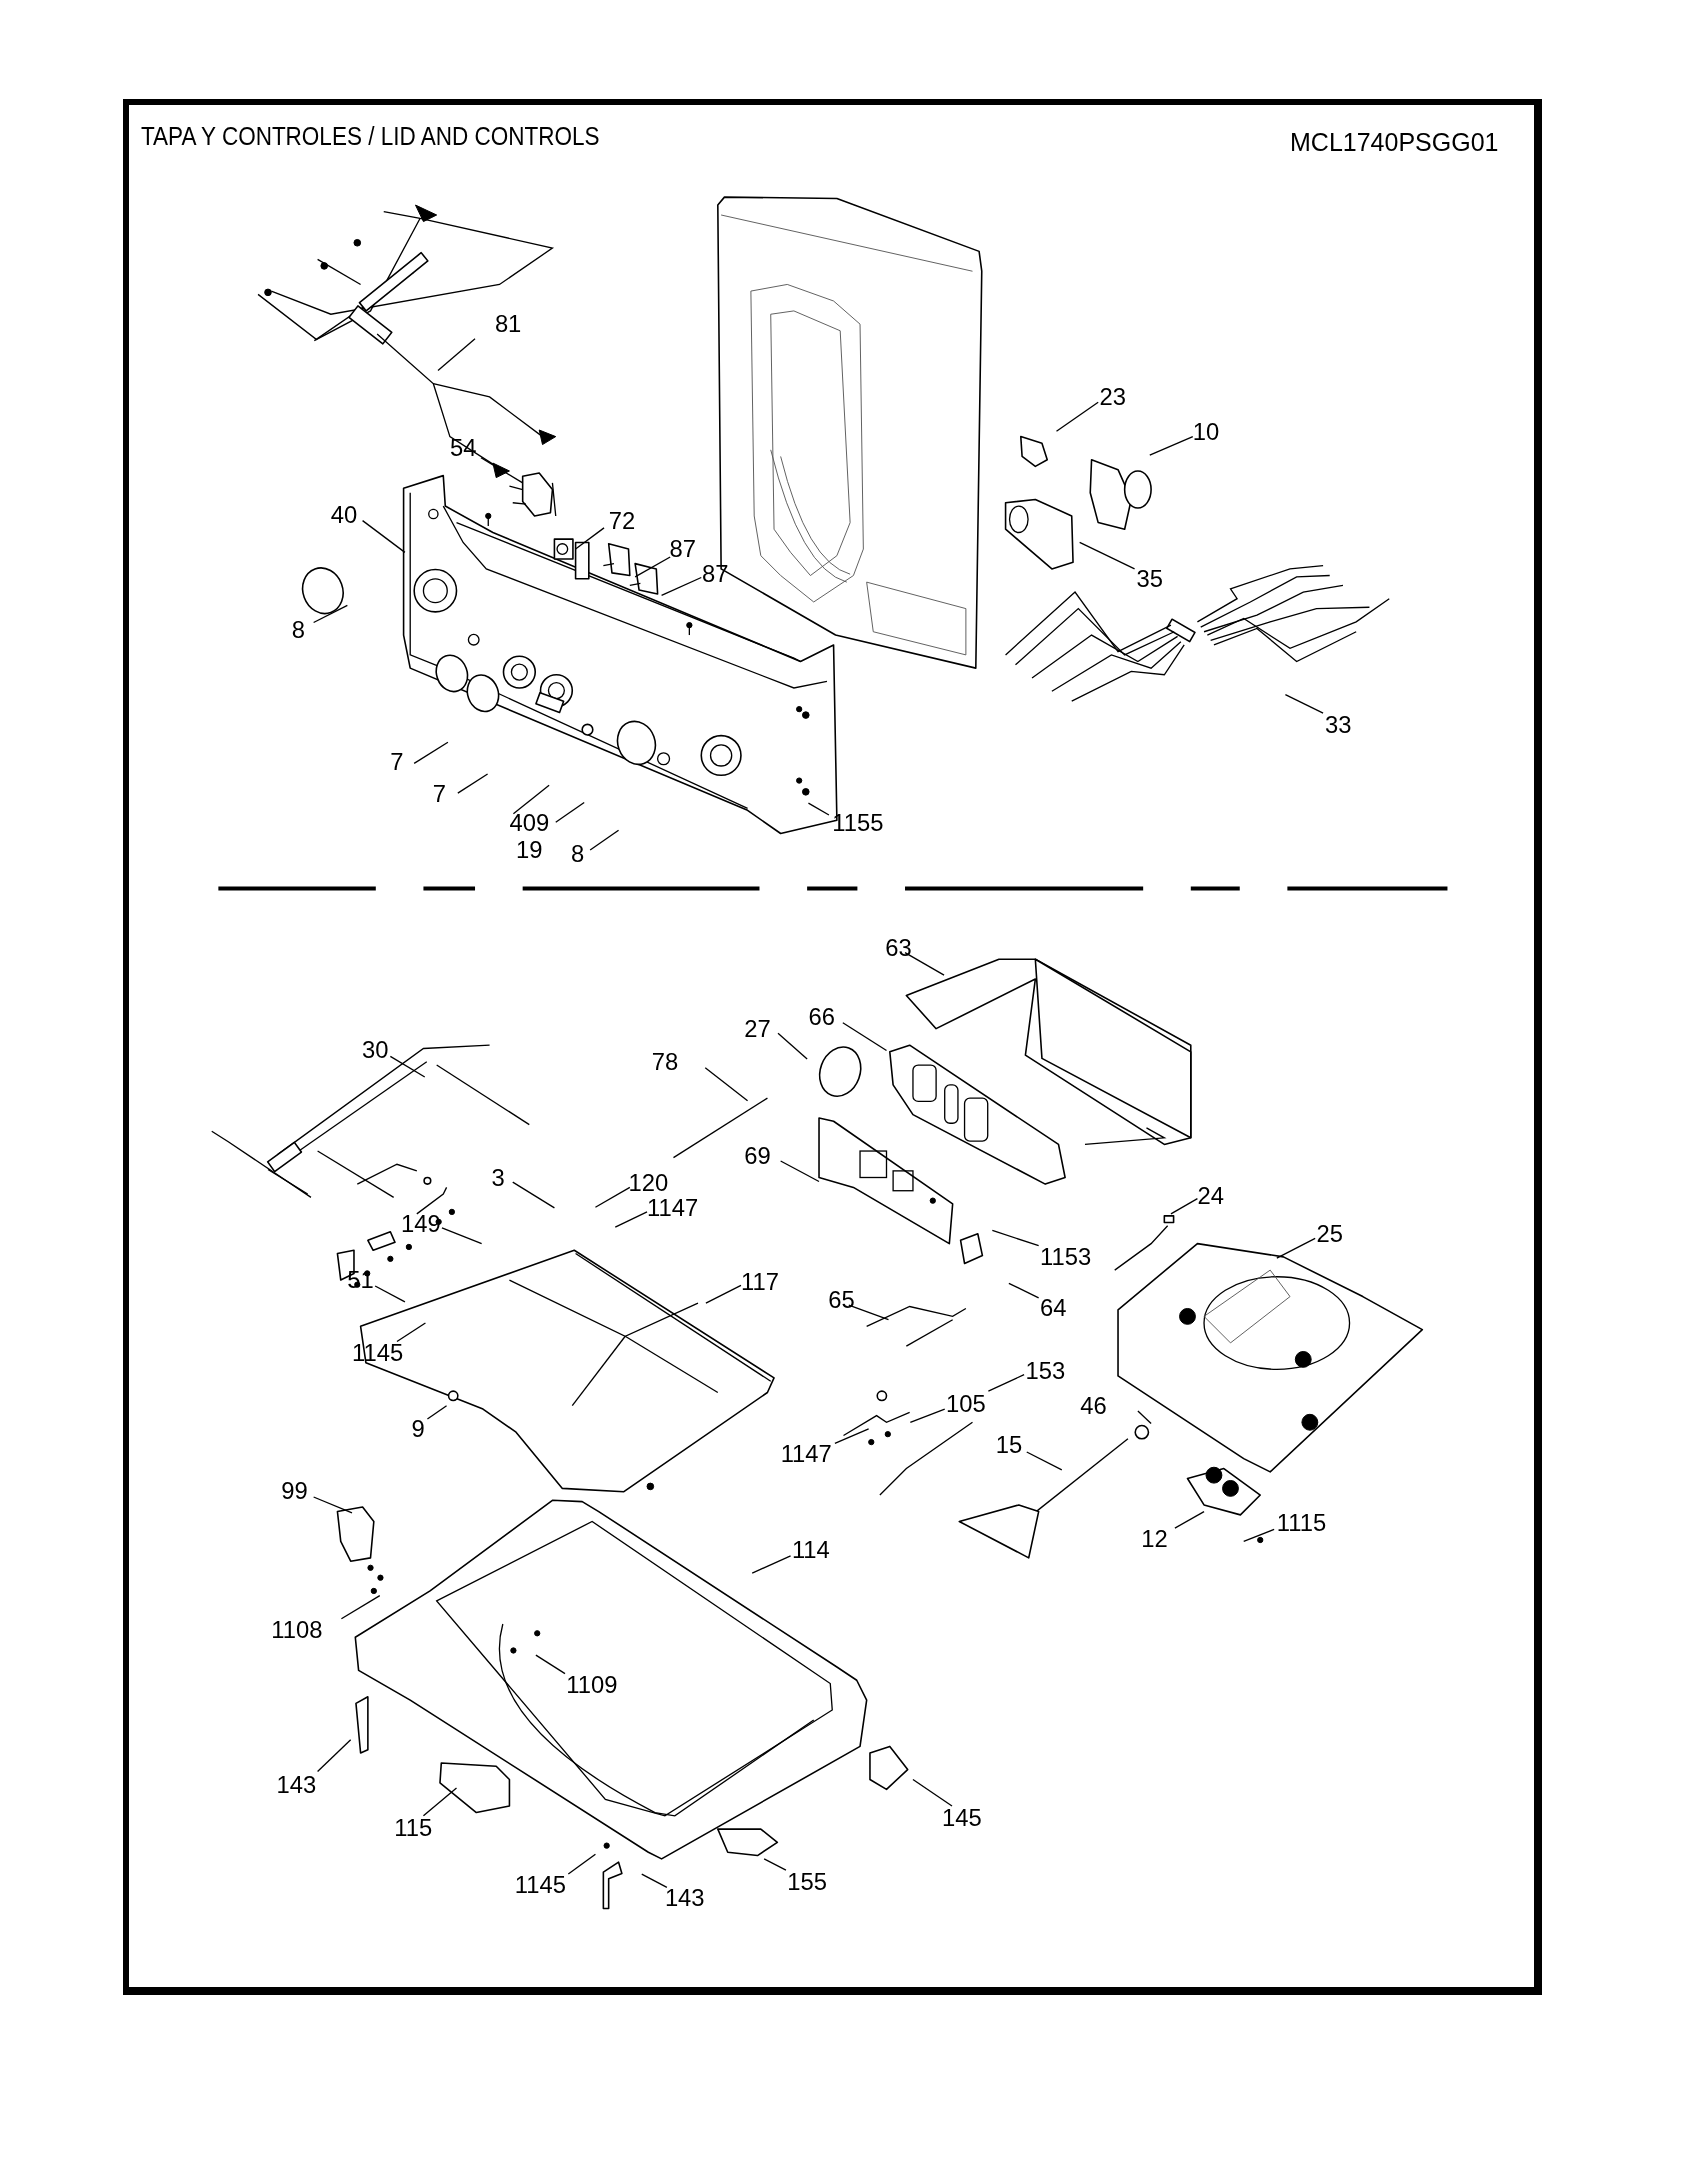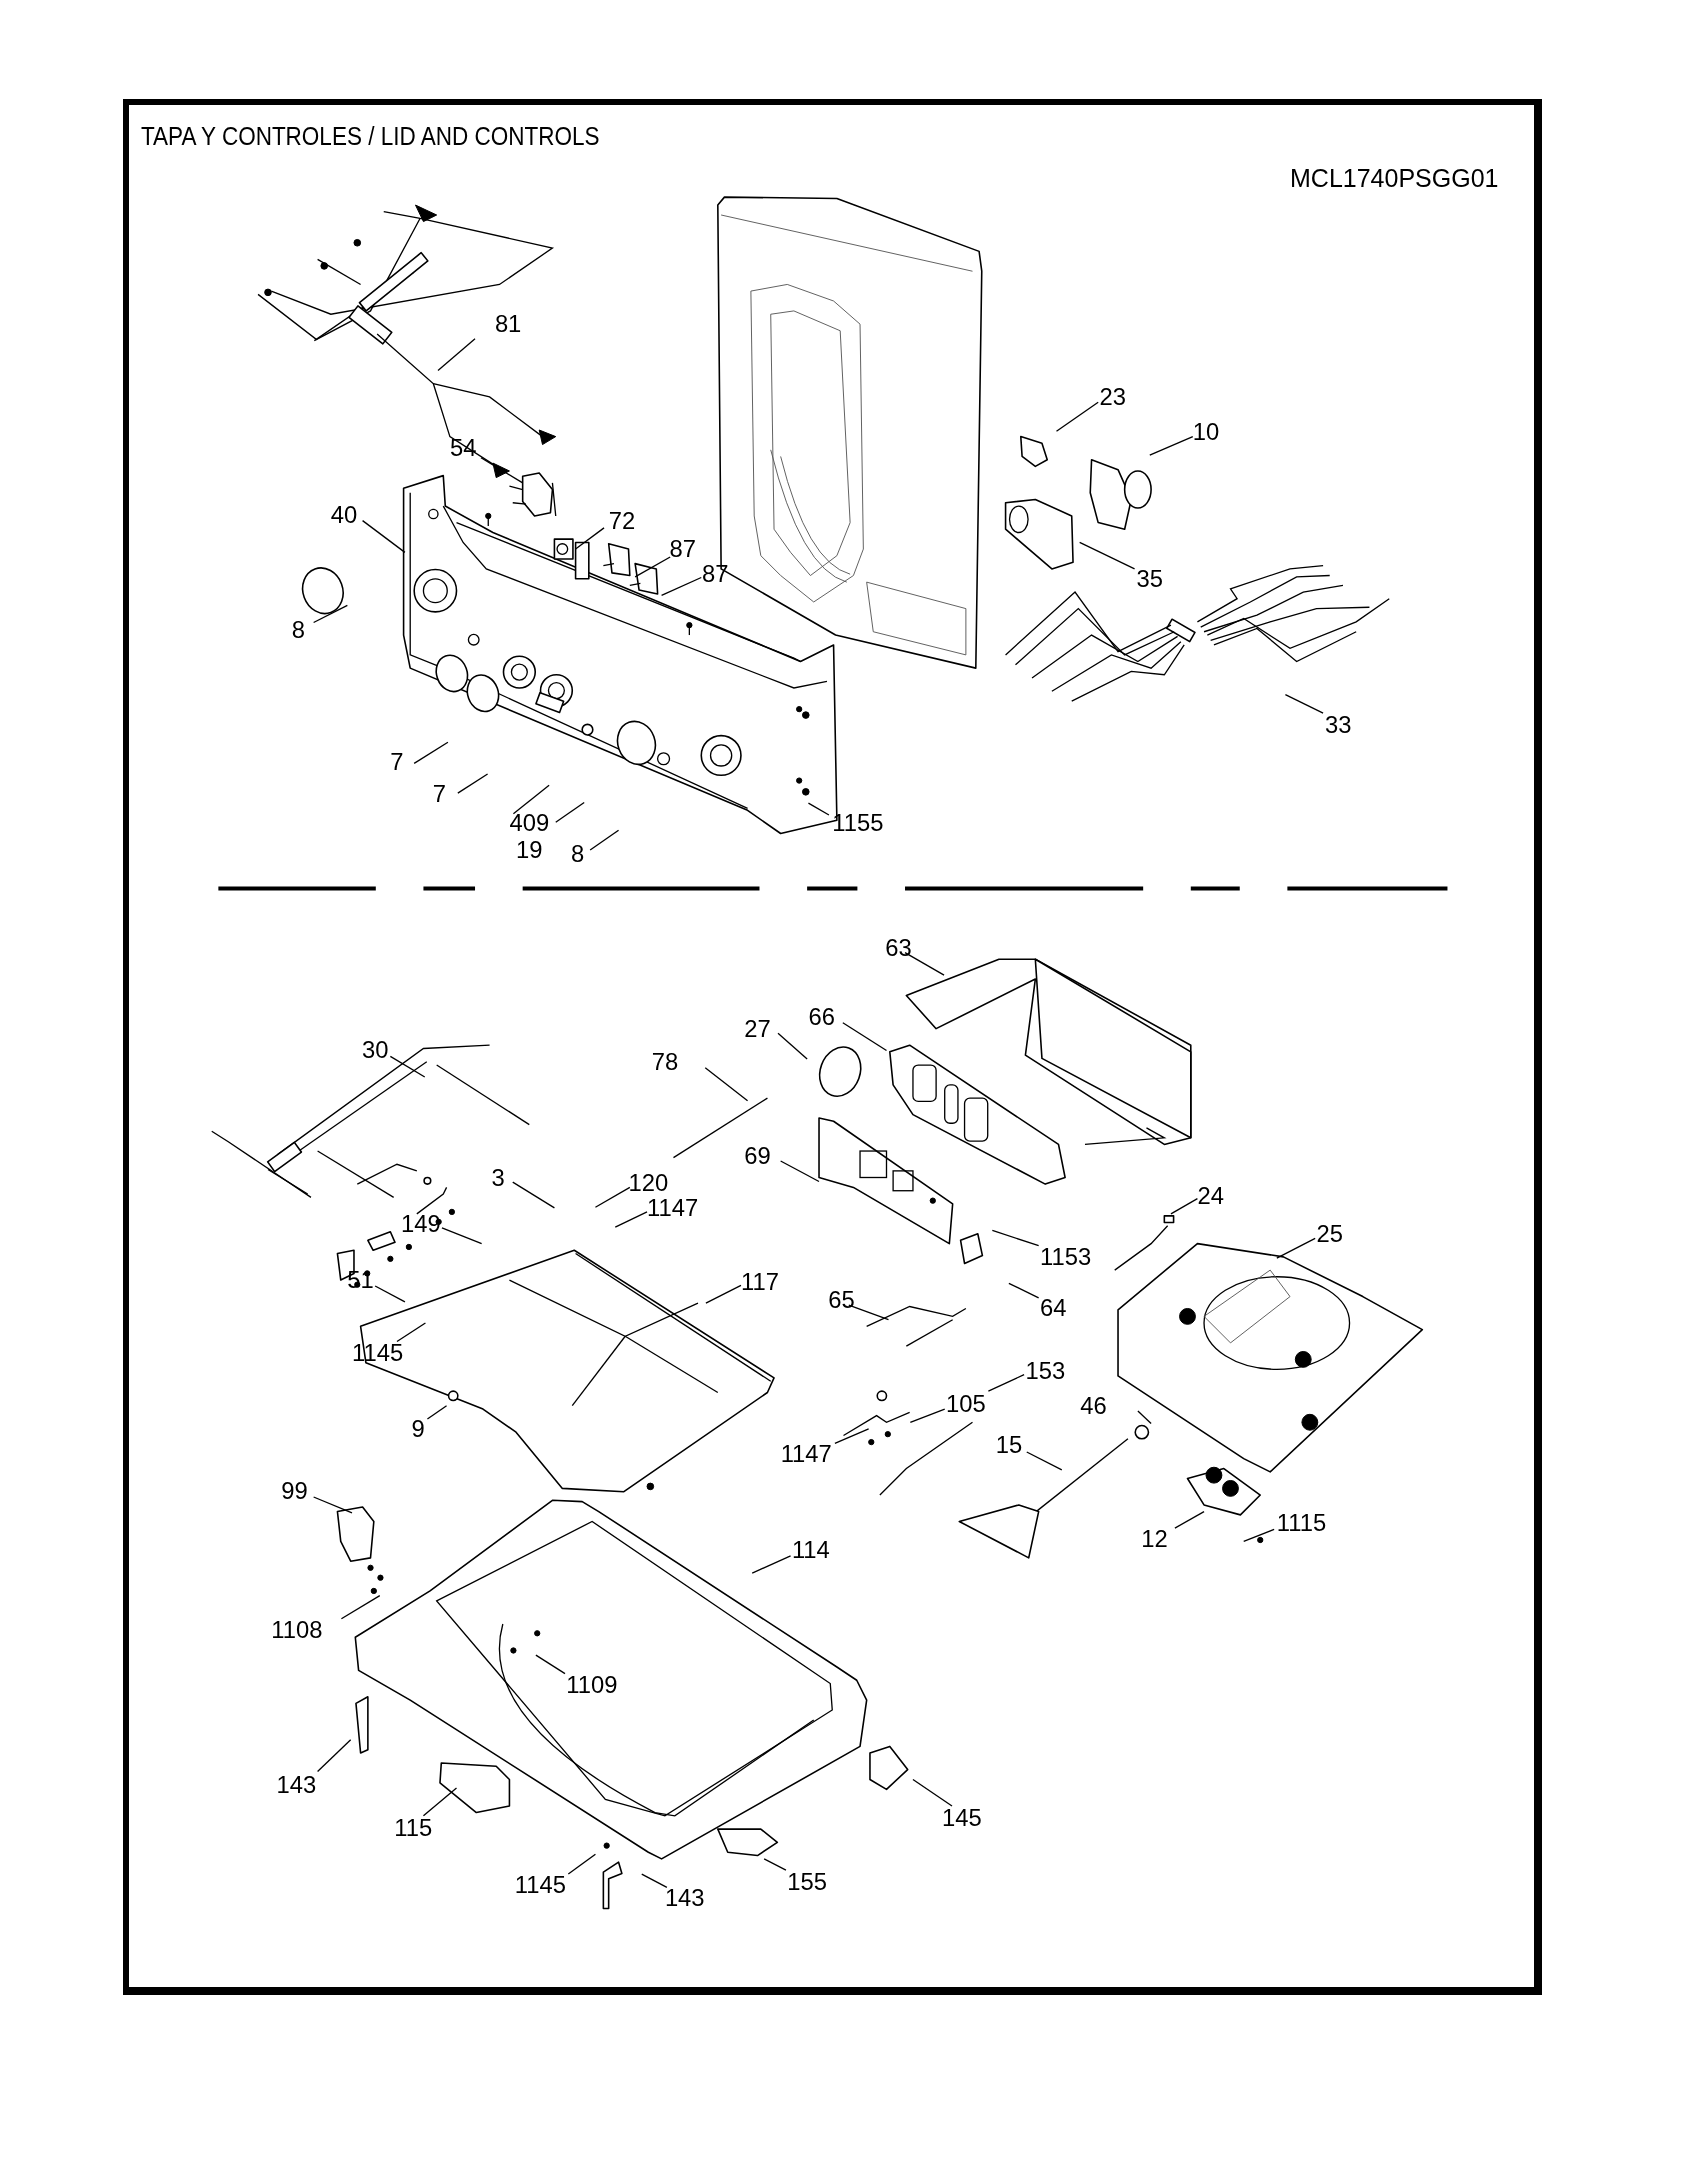--- a/index.html
+++ b/index.html
@@ -3,21 +3,21 @@
 <meta charset="utf-8">
 <style>
   html, body { margin: 0; padding: 0; background: #ffffff; }
   body { width: 1687px; height: 2183px; position: relative; overflow: hidden;
          font-family: "Liberation Sans", sans-serif; color: #000; }
   #frame { position: absolute; left: 123px; top: 99px; width: 1405px; height: 1882px;
            border-left: 6px solid #000; border-top: 6px solid #000;
            border-right: 8px solid #000; border-bottom: 8px solid #000; box-sizing: content-box; }
   .hdr { position: absolute; font-size: 25px; line-height: 1; white-space: nowrap; }
   #title { left: 141px; top: 124px; transform: scaleX(0.9); transform-origin: left top; }
-  #model { left: 1290px; top: 130px; margin-top: 36px; }
+  #model { left: 1290px; top: 130px; }
   svg#art { position: absolute; left: 0; top: 0; width: 1687px; height: 2183px; }
   svg#art .p { fill: #fff; stroke: #000; stroke-width: 2.4; stroke-linejoin: round; }
   svg#art .t { fill: none; stroke: #000; stroke-width: 2; }
   svg#art .b { fill: #000; stroke: #000; stroke-width: 1.5; }
   svg#art .g { fill: none; stroke: #555; stroke-width: 1.4; }
   svg#art .lead { stroke: #000; stroke-width: 2; fill: none; }
   svg#art .sep { stroke: #000; stroke-width: 6; }
   svg#art text.lbl { font-family: "Liberation Sans", sans-serif; font-size: 36px; fill: #000; }
 </style>
 </head>

